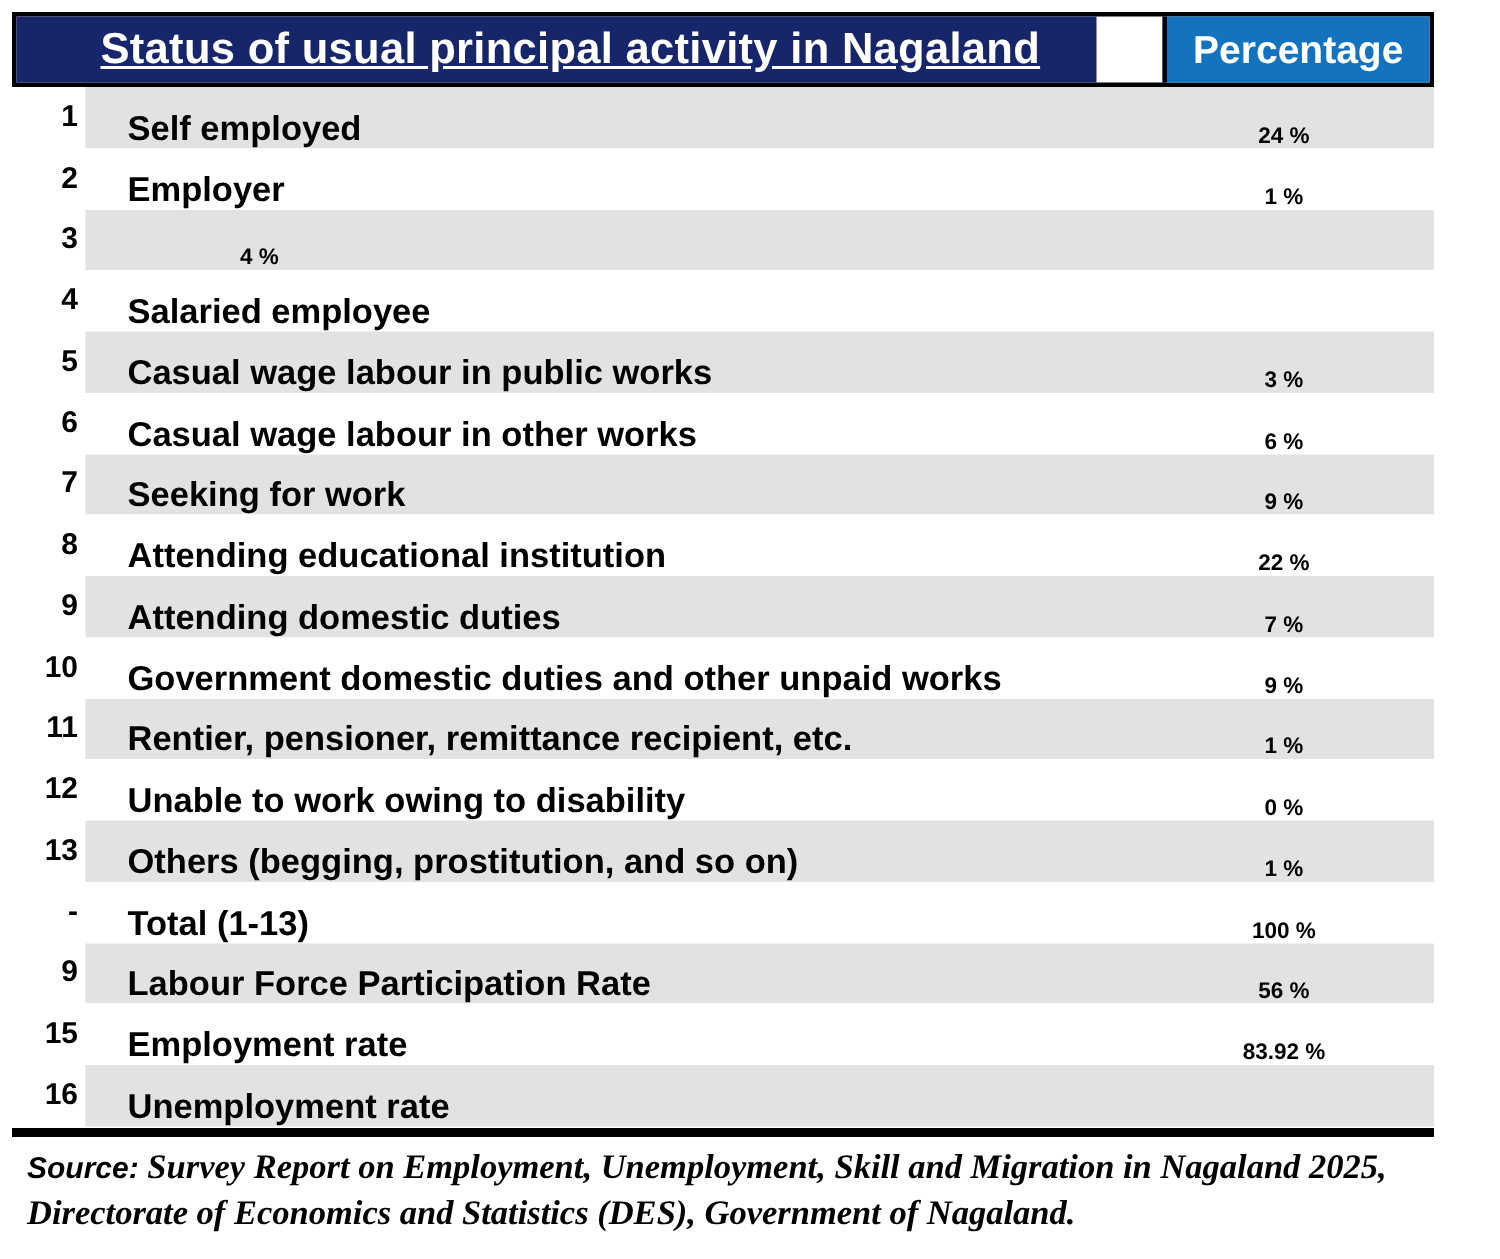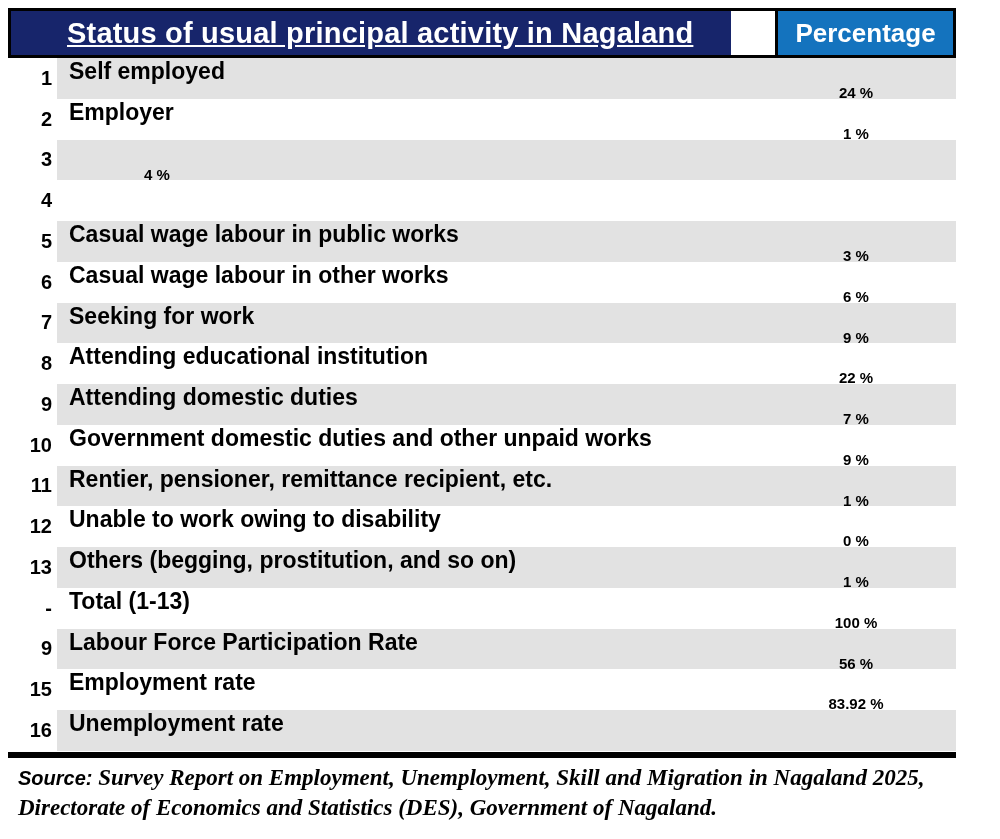--- a/index.html
+++ b/index.html
@@ -45,21 +45,21 @@
   .trow:nth-child(odd) .stripe{background:var(--stripe);}
   .trow:nth-child(even) .stripe{background:#ffffff;}
   .num-cell{
     width:49px;
     display:flex;align-items:center;justify-content:flex-end;
     padding-right:5px;
     font-weight:bold;font-size:20px;
     background:#ffffff;
   }
   .stripe{
-    flex:1;display:flex;align-items:flex-start;
+    flex:1;display:flex;align-items:flex-end;padding-left:16px;
   }
   .label-cell{
     flex:1;padding-left:12px;
     font-weight:bold;font-size:23px;
     white-space:nowrap;overflow:hidden;
   }
   .value-cell{
     width:200px;text-align:center;
     font-weight:bold;font-size:15px;margin-top:26px;
   }
@@ -111,20 +111,21 @@
   <div class="trow">
     <div class="num-cell">3</div>
     <div class="stripe">
       <div class="value-cell">4 %</div>
     </div>
   </div>
 
   <div class="trow">
     <div class="num-cell">4</div>
     <div class="stripe">
+      <div class="label-cell">Salaried employee</div>
     </div>
   </div>
 
   <div class="trow">
     <div class="num-cell">5</div>
     <div class="stripe">
       <div class="label-cell">Casual wage labour in public works</div>
       <div class="value-cell">3 %</div>
     </div>
   </div>

